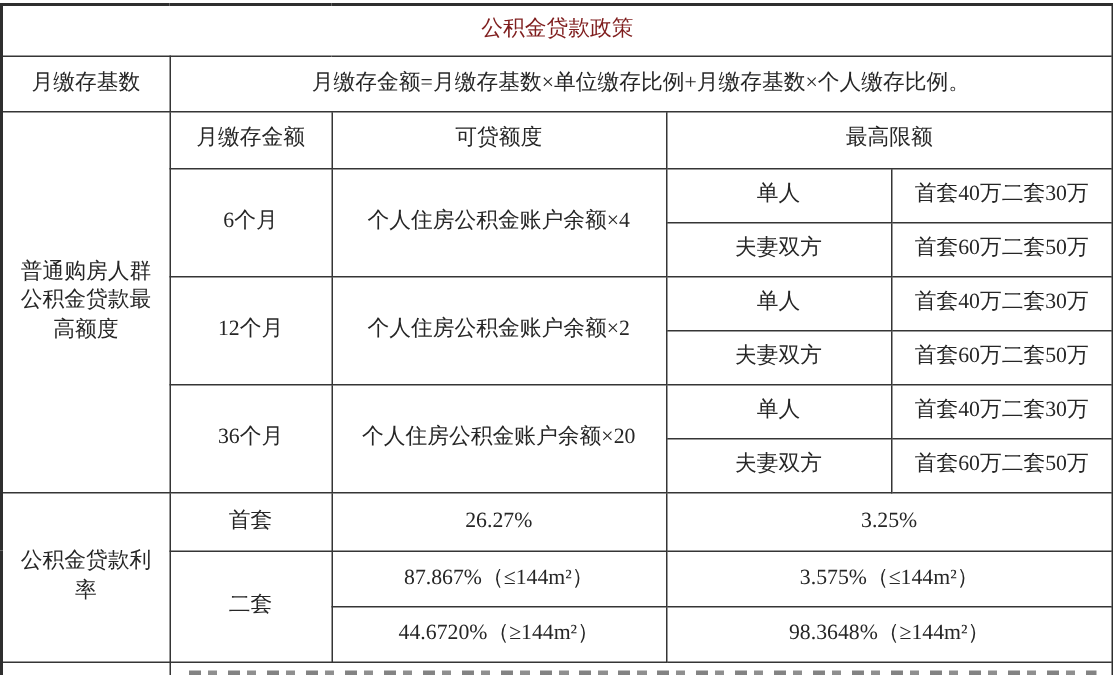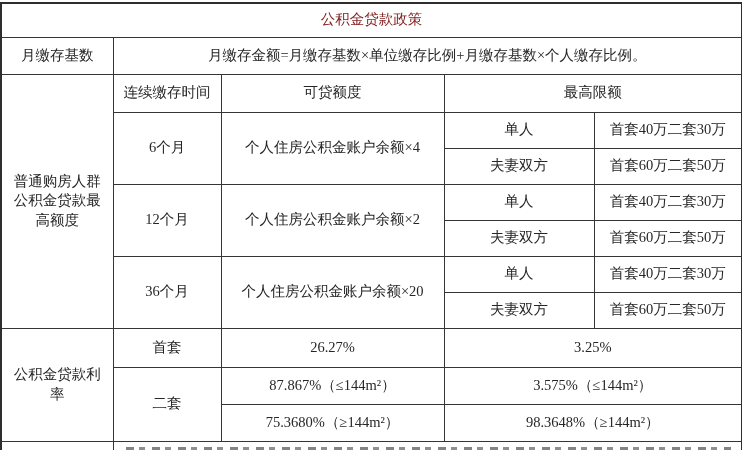--- a/index.html
+++ b/index.html
@@ -79,21 +79,21 @@
       <td colspan="5" class="title-cell">公积金贷款政策</td>
     </tr>
 
     <tr class="r-formula">
       <td>月缴存基数</td>
       <td colspan="4">月缴存金额=月缴存基数×单位缴存比例+月缴存基数×个人缴存比例。</td>
     </tr>
 
     <tr class="r-header">
       <td rowspan="7" class="group-cell">普通购房人群公积金贷款最高额度</td>
-      <td>连续缴存时间</td>
+      <td>月缴存金额</td>
       <td>可贷额度</td>
       <td colspan="2">最高限额</td>
     </tr>
 
     <tr class="r-data">
       <td rowspan="2">6个月</td>
       <td rowspan="2">个人住房公积金账户余额×4</td>
       <td>单人</td>
       <td>首套40万二套30万</td>
     </tr>
@@ -129,21 +129,21 @@
       <td>首套</td>
       <td>26.27%</td>
       <td colspan="2">3.25%</td>
     </tr>
     <tr class="r-rate2">
       <td rowspan="2">二套</td>
       <td>87.867%（≤144m²）</td>
       <td colspan="2">3.575%（≤144m²）</td>
     </tr>
     <tr class="r-rate3">
-      <td>75.3680%（≥144m²）</td>
+      <td>44.6720%（≥144m²）</td>
       <td colspan="2">98.3648%（≥144m²）</td>
     </tr>
 
     <tr class="r-partial">
       <td></td>
       <td colspan="4" style="vertical-align:top;">
         <div class="glyph-tops"></div>
       </td>
     </tr>
   </tbody>

